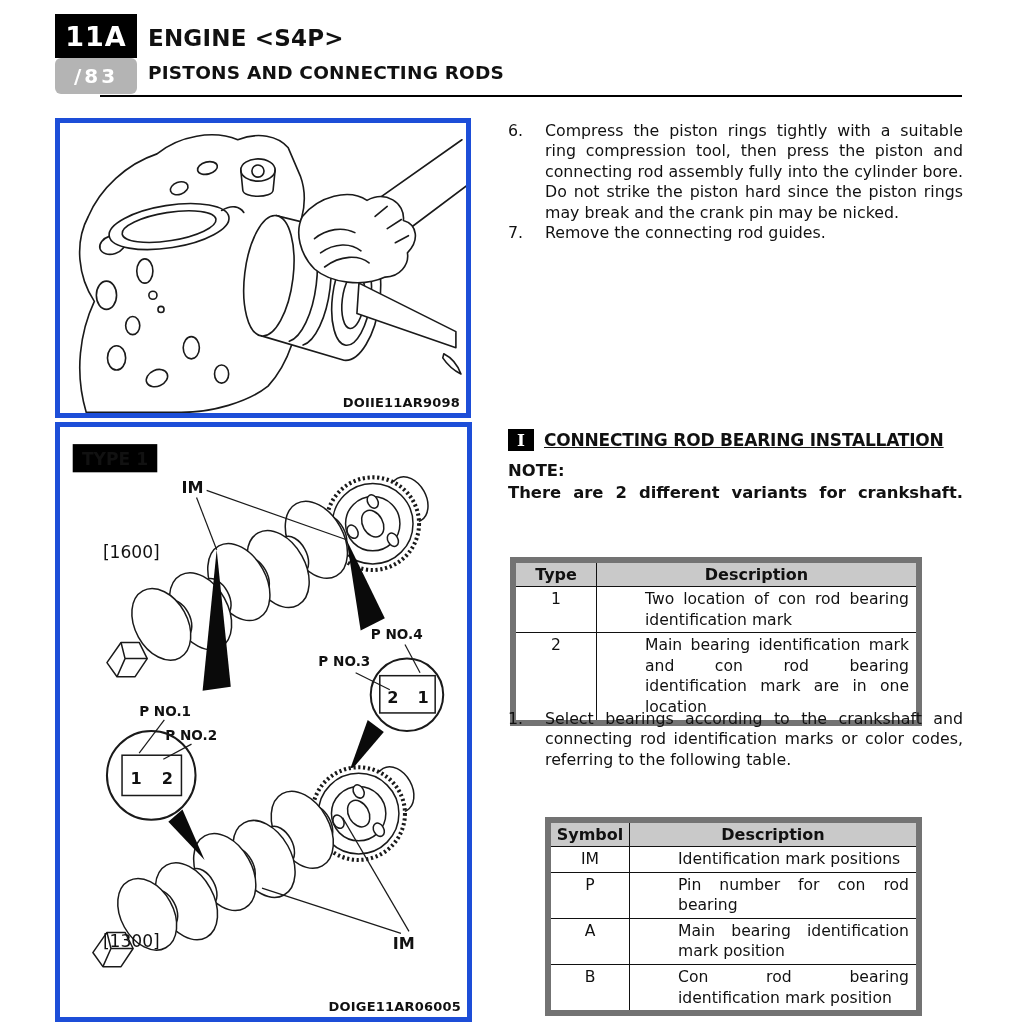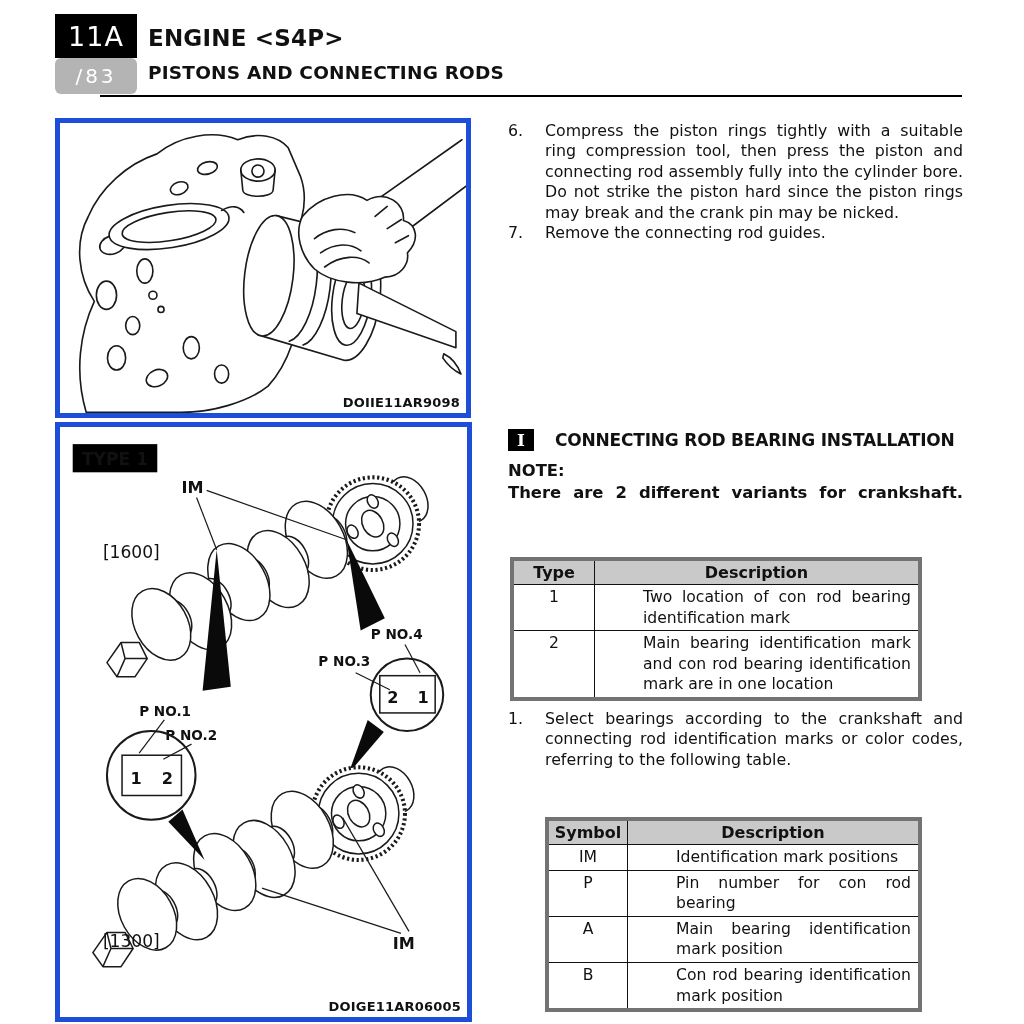--- a/index.html
+++ b/index.html
@@ -1,21 +1,21 @@
 <!DOCTYPE html>
 <html><head>
 <meta charset="utf-8">
 <style>
   html,body{margin:0;padding:0;background:#fff;}
   body{width:1024px;height:1024px;position:relative;overflow:hidden;
        font-family:"DejaVu Sans",sans-serif;color:#111;}
   .abs{position:absolute;}
 
   
-  .tab{display:flex;align-items:center;justify-content:center;color:#fff;font-weight:normal;}
+  .tab{display:flex;align-items:center;justify-content:center;color:#fff;font-weight:bold;}
   #tab-black{left:55px;top:14px;width:82px;height:44px;background:#000;font-size:27px;letter-spacing:1px;}
   #tab-gray{left:55px;top:58px;width:82px;height:36px;background:#b4b4b4;font-size:20px;letter-spacing:3px;border-radius:6px;}
   #page-title{left:148px;top:25px;font-size:23px;font-weight:bold;letter-spacing:.2px;}
   #page-subtitle{left:148px;top:62px;font-size:18.5px;font-weight:bold;letter-spacing:.2px;}
   #header-rule{left:100px;top:95px;width:862px;height:2px;background:#000;}
 
   
   .figure-box{border:5px solid #1d4ed8;background:#fff;}
   #figure-piston{left:55px;top:118px;width:406px;height:290px;}
   #figure-crank{left:55px;top:422px;width:407px;height:590px;}
@@ -27,28 +27,28 @@
   .col{left:508px;width:455px;}
   .step{display:flex;font-size:15.8px;line-height:20.4px;}
   .step .num{width:37px;flex:0 0 37px;}
   .step .txt{flex:1;text-align:justify;}
   #steps-67{top:121px;}
   #step-1{top:709px;}
 
   #section-heading{top:429px;display:flex;align-items:center;}
   #section-index-icon{width:26px;height:22px;background:#000;color:#fff;display:flex;align-items:center;
       justify-content:center;font-family:"DejaVu Serif",serif;font-weight:bold;font-size:17px;}
-  #section-title{margin-left:21px;font-size:17px;font-weight:bold;letter-spacing:-.2px;}
+  #section-title{margin-left:10px;font-size:17px;font-weight:bold;letter-spacing:-.2px;text-decoration:underline;}
 
   #note-block{top:460px;font-weight:bold;font-size:16.4px;line-height:22px;}
   #note-line1{text-align:justify;text-align-last:justify;}
 
   table{border-collapse:collapse;background:#fff;}
   th,td{border:1.6px solid #111;}
-  table{border:4px solid #737373;}
+  table{border:6px solid #737373;}
   th{background:#c9c9c9;font-weight:bold;font-size:16px;padding:2px 4px;}
   td{font-size:15.6px;line-height:20.6px;padding:2px 7px;vertical-align:top;}
   td.key{text-align:center;padding:2px 2px;}
   td.desc{text-align:justify;padding-left:48px;}
   #type-table{top:557px;left:510px;width:412px;}
   #type-table .c1{width:72px;}
   #symbol-table{top:817px;left:545px;width:377px;}
   #symbol-table .c1{width:70px;}
 </style>
 </head>

